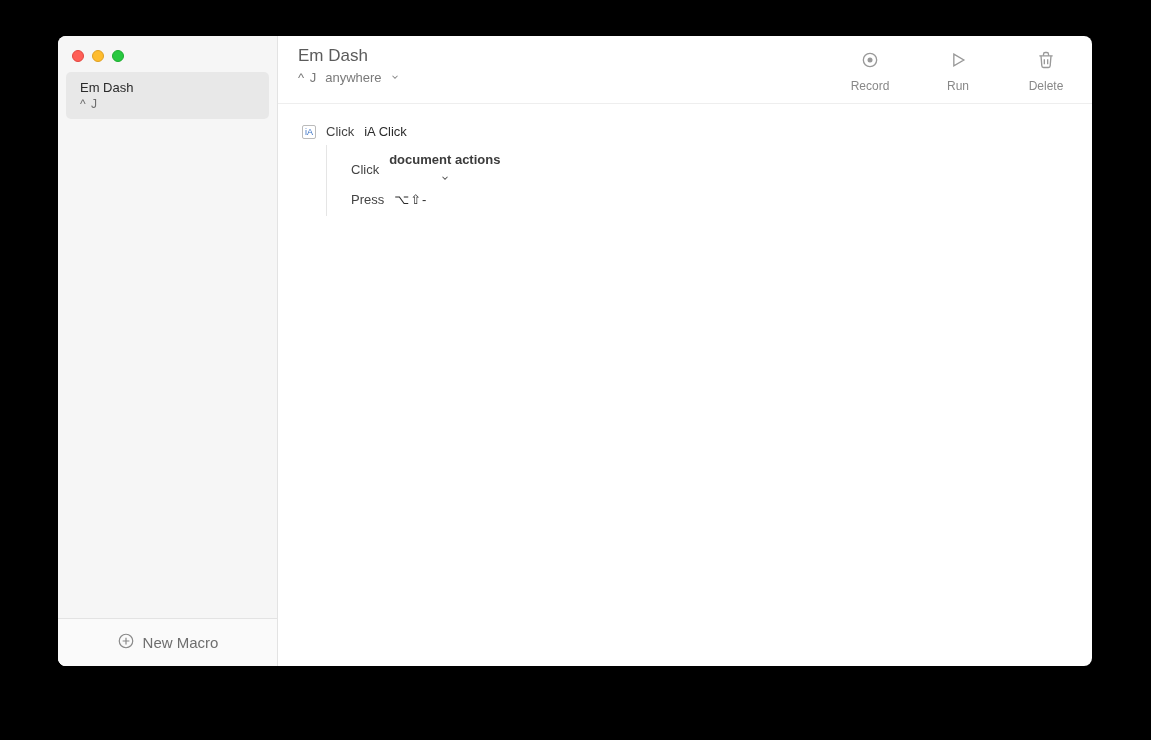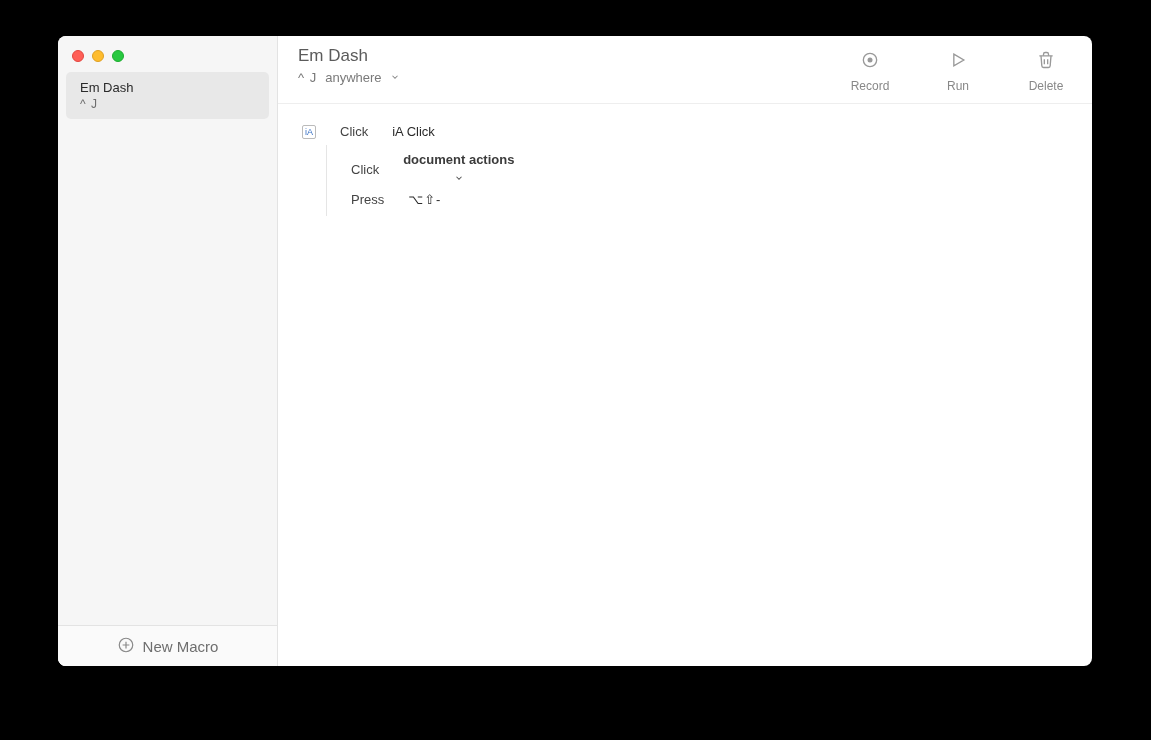--- a/index.html
+++ b/index.html
@@ -63,21 +63,21 @@
   }
   .macro-shortcut {
     font-size: 12px;
     color: #6d6d6d;
     margin-top: 2px;
     letter-spacing: 1px;
   }
   .sidebar-footer {
     border-top: 1px solid #e3e3e3;
     background: #fafafa;
-    height: 41px;
+    height: 48px;
     display: flex;
     align-items: center;
     justify-content: center;
     gap: 8px;
     color: #6e6e6e;
     font-size: 15px;
     cursor: pointer;
   }
   .sidebar-footer svg { stroke: #8a8a8a; }
 
@@ -136,21 +136,21 @@
   .tool-btn svg { stroke: #999; }
 
   .content {
     flex: 1;
     padding: 18px 24px;
     overflow: auto;
   }
   .step-row {
     display: flex;
     align-items: center;
-    gap: 24px;
+    gap: 10px;
     padding: 2px 0;
     font-size: 13px;
     color: #555;
   }
   .step-icon {
     width: 14px; height: 14px;
     border: 1px solid #bbb;
     border-radius: 2px;
     background: #fff;
     font-size: 9px;

